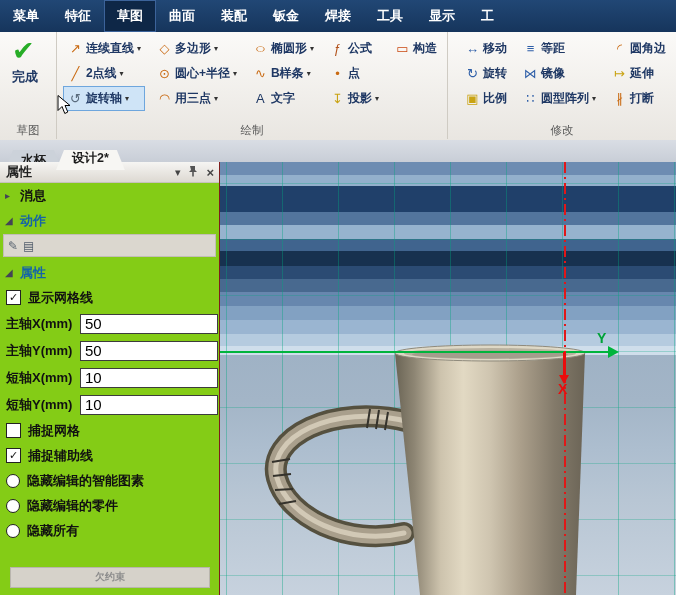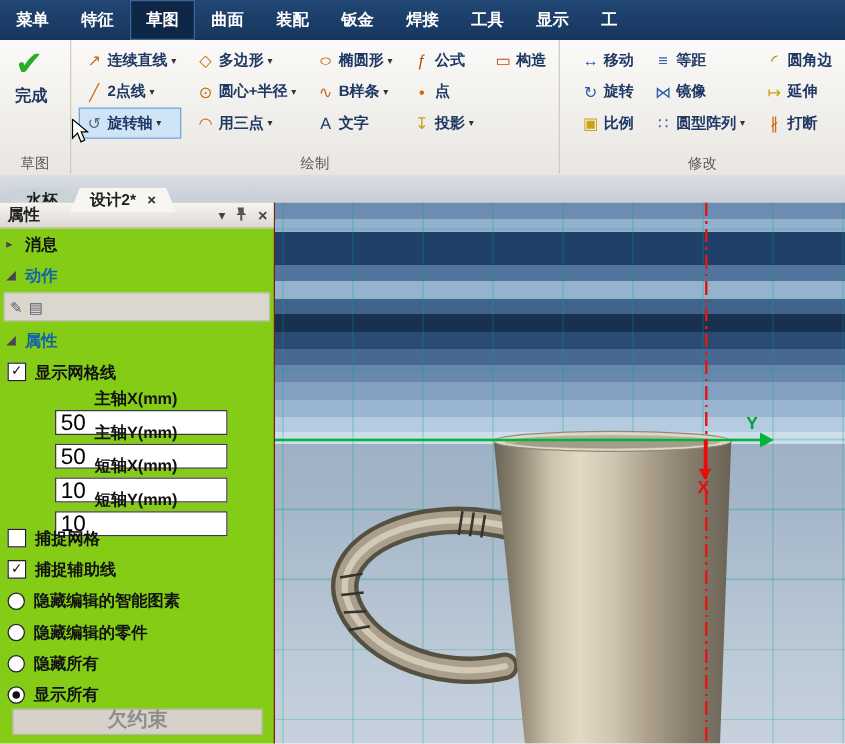--- a/index.html
+++ b/index.html
@@ -27,48 +27,48 @@
   .tbtn .ic.wide{display:inline-block;transform:scaleX(1.45);}
   .tbtn .caret{font-size:8px;color:#333;margin-left:3px;}
   .tbtn.active{background:#cfe4f7;border:1px solid #6ea6dd;}
 
   
   .doctabs{position:absolute;left:0;top:140px;width:676px;height:31px;
     background:linear-gradient(#d9dde4,#c2c8d2);border-bottom:1px solid #98a0aa;
     display:flex;align-items:flex-end;padding-left:5px;box-sizing:border-box;}
   .dtab{height:20px;display:flex;align-items:center;padding:0 16px;font-size:12.5px;font-weight:bold;color:#1c1c1c;
     clip-path:polygon(8px 0,calc(100% - 8px) 0,100% 100%,0 100%);background:#ccd2da;margin-right:-6px;}
-  .dtab.active{background:#f7f6f3;z-index:2;}
+  .dtab.active{background:#f7f6f3;z-index:2;flex-direction:column;}
   .dtab .closex{margin-left:9px;font-size:12px;color:#333;}
 
   
   .panel{position:absolute;left:0;top:162px;width:220px;height:433px;background:#84cc16;
     border-right:1px solid #7f1d1d;box-sizing:border-box;font-size:13px;color:#111;}
   .ptitle{height:20px;background:linear-gradient(#f6f5f3,#ddd9d2);border-bottom:1px solid #c6c2ba;
     display:flex;align-items:center;padding:0 5px 0 6px;font-weight:bold;color:#222;}
   .pticons{margin-left:auto;display:flex;align-items:center;gap:8px;color:#444;font-size:11px;}
   .psec{display:flex;align-items:center;height:25px;padding-left:5px;font-weight:bold;}
   .psec .tri{width:15px;font-size:10px;color:#445;}
   .psec.blue .sectxt{color:#1464a8;}
   .action-strip{height:21px;margin:1px 3px 3px 3px;background:#dbd7cf;border:1px solid #c2beb6;
     display:flex;align-items:center;gap:5px;padding-left:4px;}
   .astrip-ic{font-size:12px;color:#55606e;}
   .prow{display:flex;align-items:center;height:25px;padding-left:6px;font-weight:bold;}
-  .prow.field{height:27px;flex-direction:column;}
+  .prow.field{height:27px;}
   .cb{width:13px;height:13px;border:1.5px solid #222;background:#fff;margin-right:7px;
     font-size:11px;line-height:12px;text-align:center;font-weight:bold;color:#111;box-sizing:content-box;flex:none;}
   .rb{width:12px;height:12px;border:1.5px solid #222;border-radius:50%;background:#fff;margin-right:7px;
     display:flex;align-items:center;justify-content:center;flex:none;}
   .rb .dot{width:6px;height:6px;border-radius:50%;background:#111;display:none;}
   .rb.on .dot{display:block;}
   .flab{width:74px;flex:none;}
   .pinput{width:128px;height:16px;border:1px solid #3c3c3c;background:#fff;font-family:inherit;
-    font-size:18px;padding:1px 4px;color:#000;}
+    font-size:15px;padding:1px 4px;color:#000;}
   .footer-btn{position:absolute;bottom:7px;left:10px;width:198px;height:19px;background:#d6d2ca;
-    border:1px solid #b9b5ad;text-align:center;color:#8d8d8d;font-weight:bold;font-size:16px;line-height:18px;}
+    border:1px solid #b9b5ad;text-align:center;color:#8d8d8d;font-weight:bold;font-size:10px;line-height:18px;}
 
   
   .viewport{position:absolute;left:220px;top:162px;width:456px;height:433px;overflow:hidden;}
   .bands{position:absolute;inset:0;background:linear-gradient(to bottom,
     #6d8cb2 0,#6d8cb2 13px,#93b0cc 13px,#93b0cc 24px,#20406a 24px,#20406a 50px,
     #53759d 50px,#53759d 63px,#96b3ce 63px,#96b3ce 77px,#40648e 77px,#40648e 89px,
     #17314f 89px,#17314f 104px,#2b4b73 104px,#2b4b73 117px,#48698f 117px,#48698f 130px,
     #6787ae 130px,#6787ae 144px,#82a1c2 144px,#82a1c2 158px,#9ab5d1 158px,#9ab5d1 172px,
     #b5cbdf 172px,#b5cbdf 184px,#cfdeeb 184px,#cfdeeb 193px,
     #9fb2c5 193px,#a3b5c7 238px,#adbecf 288px,#b8c6d4 338px,#c7d2de 433px);}
@@ -320,26 +320,20 @@
           <span>隐藏编辑的智能图素</span>
         </div>
         <div class="prow">
           <span class="rb"></span>
           <span>隐藏编辑的零件</span>
         </div>
         <div class="prow">
           <span class="rb"></span>
           <span>隐藏所有</span>
         </div>
-        <div class="prow">
-          <span class="rb on">
-            <span class="dot"></span>
-          </span>
-          <span>显示所有</span>
-        </div>
       </div>
     <div class="footer-btn">欠约束</div>
   </div>
 
   <div class="viewport">
     <div class="bands"></div>
     <div class="grid"></div>
 
     <svg class="mugsvg" width="456" height="433" viewBox="0 0 456 433">
       <defs>

